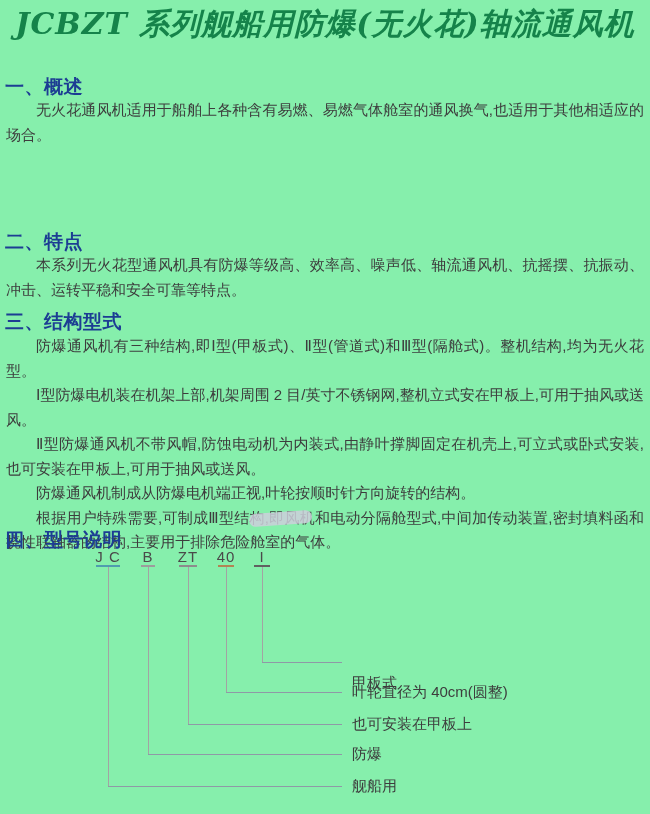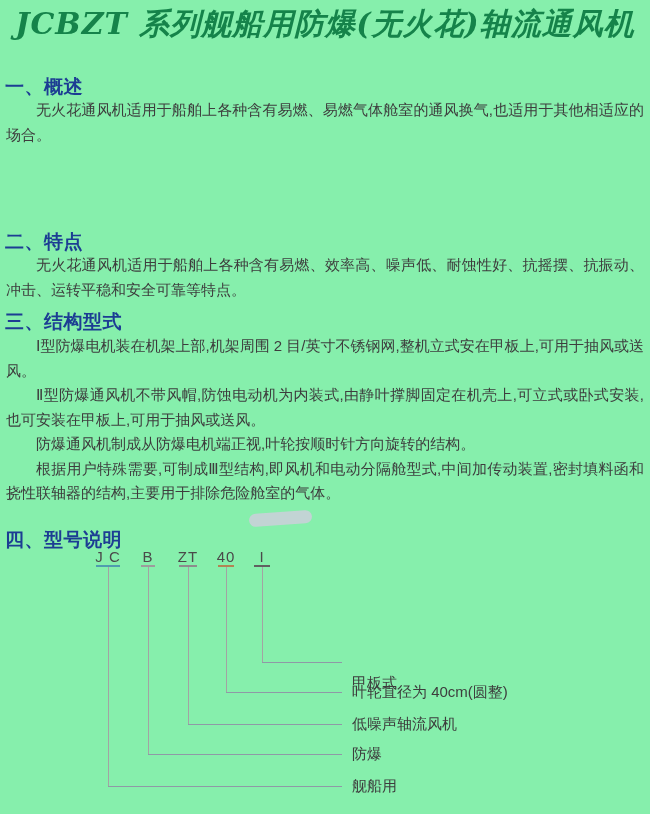--- a/index.html
+++ b/index.html
@@ -51,25 +51,26 @@
 
   <h1 class="doc-title">JCBZT 系列舰船用防爆(无火花)轴流通风机</h1>
 
   <h2 class="sec-h" id="h1">一、概述</h2>
   <div class="body-block" id="b1">
     <p>无火花通风机适用于船舶上各种含有易燃、易燃气体舱室的通风换气,也适用于其他相适应的场合。</p>
   </div>
 
   <h2 class="sec-h" id="h2">二、特点</h2>
   <div class="body-block" id="b2">
-    <p>无火花通风机适用于船舶上各种含有易燃、效率高、噪声低、耐蚀性好、抗摇摆、抗振动、冲击、运转平稳和安全可靠等特点。</p>
+    <p>本系列无火花型通风机具有防爆等级高、效率高、噪声低、轴流通风机、抗摇摆、抗振动、冲击、运转平稳和安全可靠等特点。</p>
   </div>
 
   <h2 class="sec-h" id="h3">三、结构型式</h2>
   <div class="body-block" id="b3">
+    <p>防爆通风机有三种结构,即Ⅰ型(甲板式)、Ⅱ型(管道式)和Ⅲ型(隔舱式)。整机结构,均为无火花型。</p>
     <p>Ⅰ型防爆电机装在机架上部,机架周围 2 目/英寸不锈钢网,整机立式安在甲板上,可用于抽风或送风。</p>
     <p>Ⅱ型防爆通风机不带风帽,防蚀电动机为内装式,由静叶撑脚固定在机壳上,可立式或卧式安装,也可安装在甲板上,可用于抽风或送风。</p>
     <p>防爆通风机制成从防爆电机端正视,叶轮按顺时针方向旋转的结构。</p>
     <p>根据用户特殊需要,可制成Ⅲ型结构,即风机和电动分隔舱型式,中间加传动装置,密封填料函和挠性联轴器的结构,主要用于排除危险舱室的气体。</p>
   </div>
 
   <h2 class="sec-h" id="h4">四、型号说明</h2>
   <div class="smudge"></div>
 
   <div>
@@ -93,18 +94,18 @@
     <div class="vl" style="left:262px; top:567px; height:95px;"></div>
 
     <div class="hl" style="left:262px; top:662px; width:80px;"></div>
     <div class="hl" style="left:226px; top:692px; width:116px;"></div>
     <div class="hl" style="left:188px; top:724px; width:154px;"></div>
     <div class="hl" style="left:148px; top:754px; width:194px;"></div>
     <div class="hl" style="left:108px; top:786px; width:234px;"></div>
 
     <div class="dlabel" style="top:653px;margin-top:21px;">甲板式</div>
     <div class="dlabel" style="top:683px;">叶轮直径为 40cm(圆整)</div>
-    <div class="dlabel" style="top:715px;">低噪声轴流风机</div>
+    <div class="dlabel" style="top:715px;">也可安装在甲板上</div>
     <div class="dlabel" style="top:745px;">防爆</div>
     <div class="dlabel" style="top:777px;">舰船用</div>
   </div>
 
 </div>
 
 </body></html>

